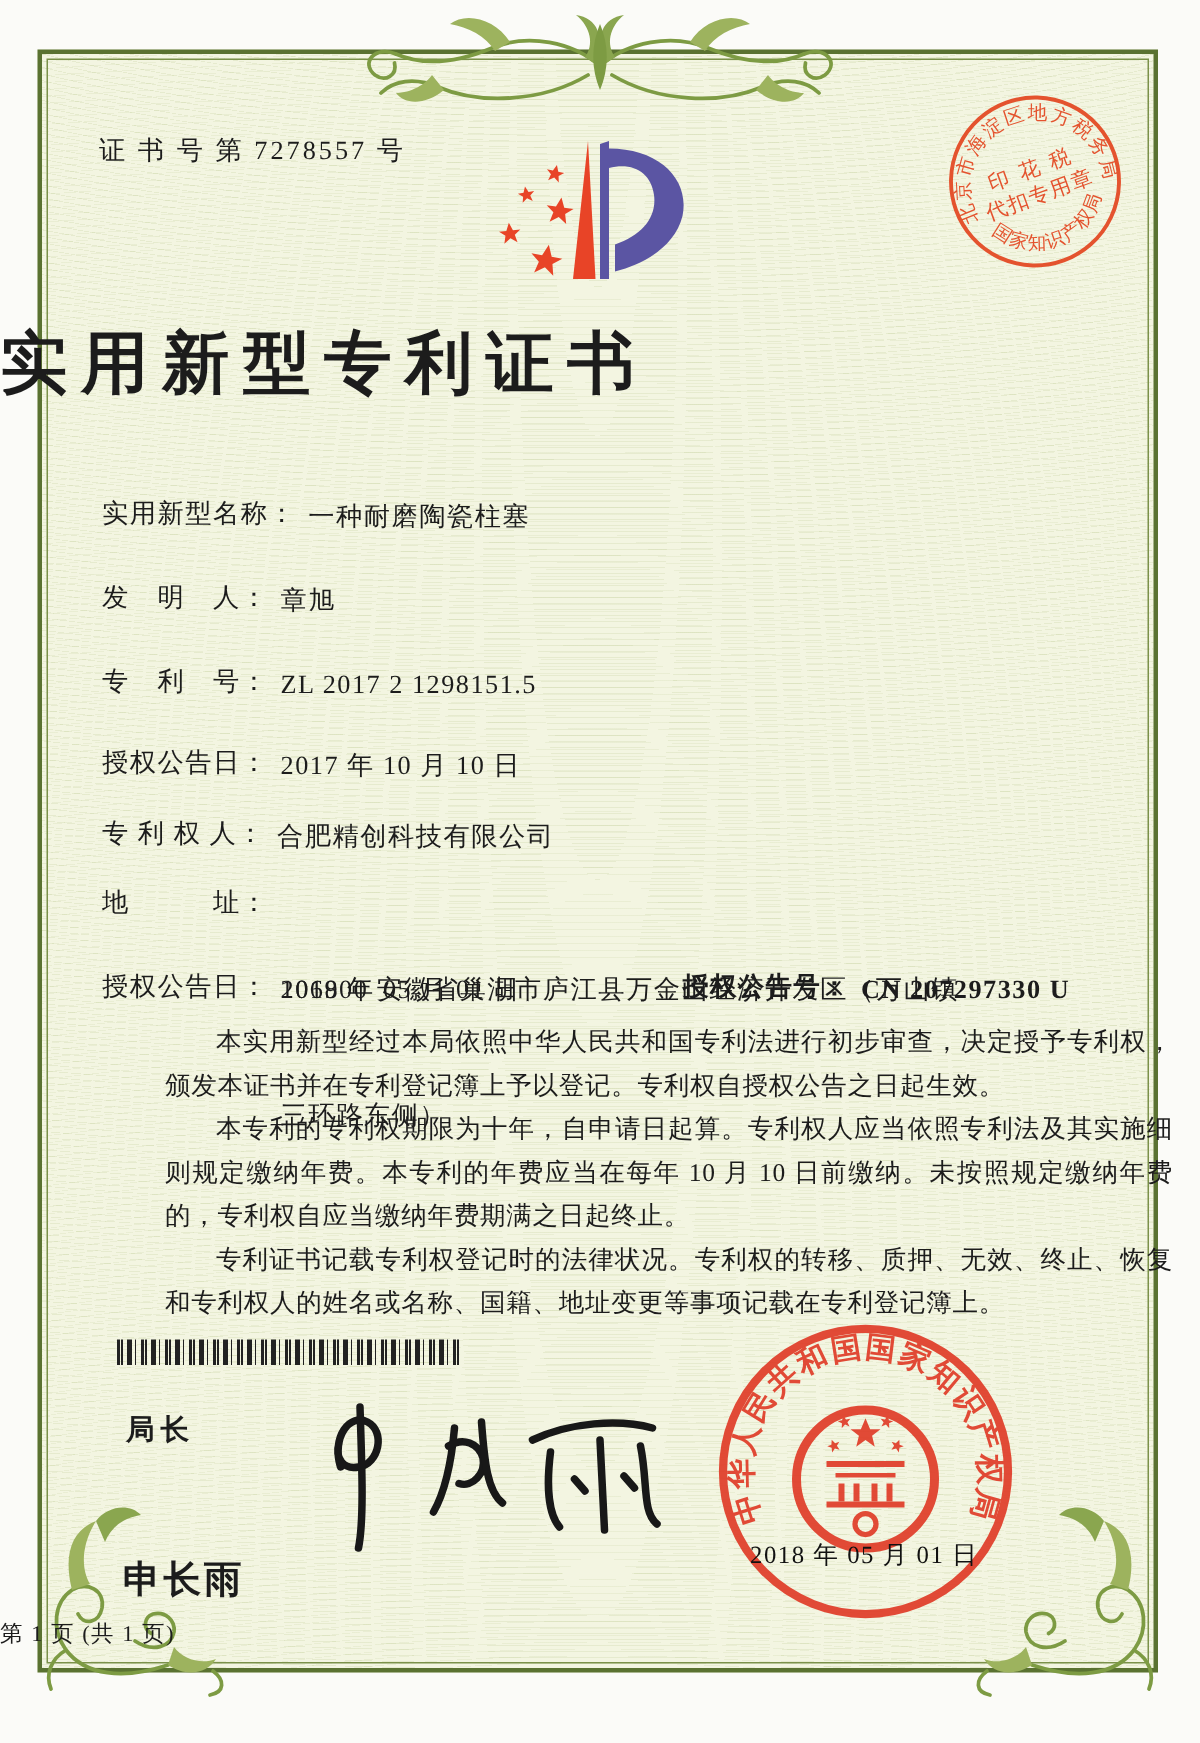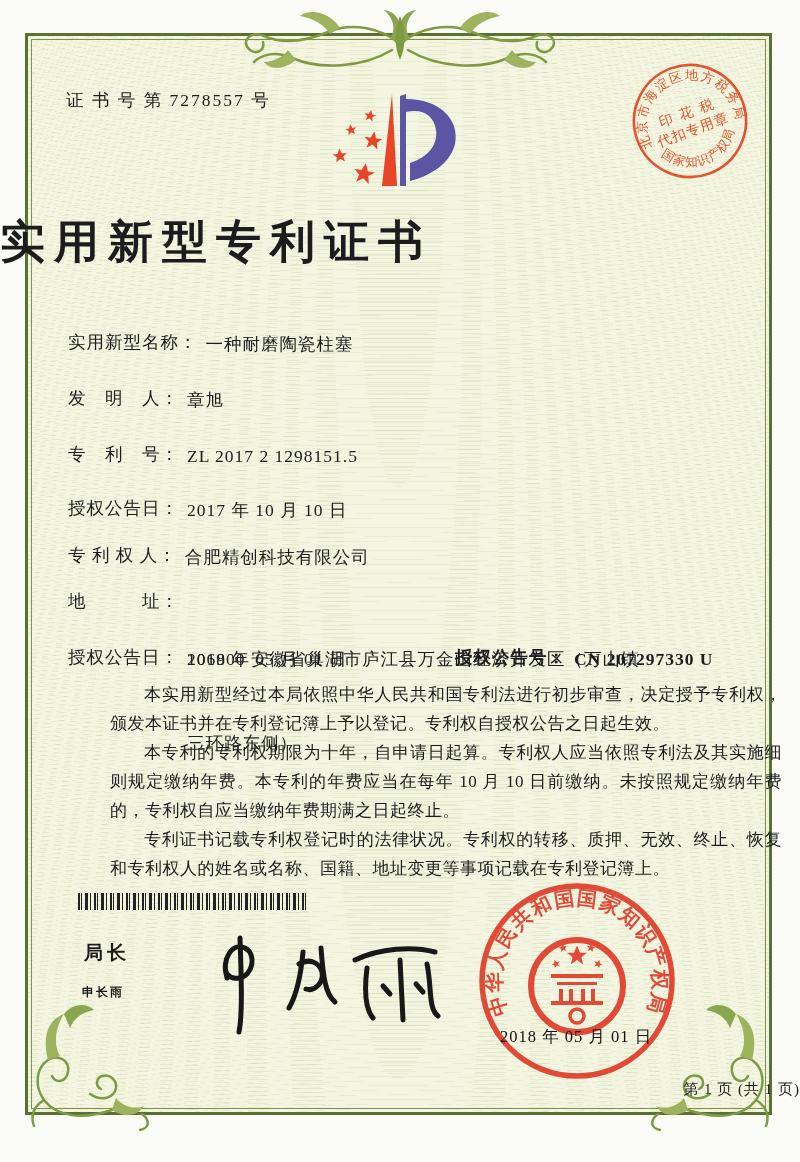--- a/index.html
+++ b/index.html
@@ -38,27 +38,27 @@
   .barcode{
     position:absolute;left:78px;top:893px;width:228px;height:17px;
     background:repeating-linear-gradient(90deg,
       #222 0 2px,transparent 2px 3px,
       #222 3px 4px,transparent 4px 7px,
       #222 7px 10px,transparent 10px 12px,
       #222 12px 13px,transparent 13px 16px);
   }
   .director-title{position:absolute;left:84px;top:940px;font-size:19px;font-weight:700;
     font-family:"Liberation Sans","DejaVu Sans",sans-serif;letter-spacing:4px;}
-  .director-name{position:absolute;left:82px;top:984px;font-size:12px;font-weight:700;
+  .director-name{position:absolute;left:82px;top:1036px;font-size:25px;font-weight:700;
     font-family:"Liberation Sans","DejaVu Sans",sans-serif;letter-spacing:2px;}
   .signature{position:absolute;left:195px;top:920px;}
   .tax-stamp{position:absolute;left:622px;top:53px;}
   .seal{position:absolute;left:466px;top:870px;z-index:2;}
   .seal-date{position:absolute;left:500px;top:1026px;z-index:3;font-size:16.5px;letter-spacing:1px;color:#111;}
-  .footer{position:absolute;left:0;top:1080px;width:100%;text-align:right;font-size:15px;letter-spacing:1px;}
+  .footer{position:absolute;left:0;top:1080px;width:100%;text-align:left;font-size:15px;letter-spacing:1px;}
   .ornament{position:absolute;}
 </style>
 </head>
 <body>
 
 <div class="page">
 
   <svg width="0" height="0" style="position:absolute" aria-hidden="true">
     <defs>
       <polygon id="star5" points="0,-10 2.94,-3.09 9.51,-3.09 4.18,1.18 5.88,8.09 0,3.82 -5.88,8.09 -4.18,1.18 -9.51,-3.09 -2.94,-3.09"></polygon>

